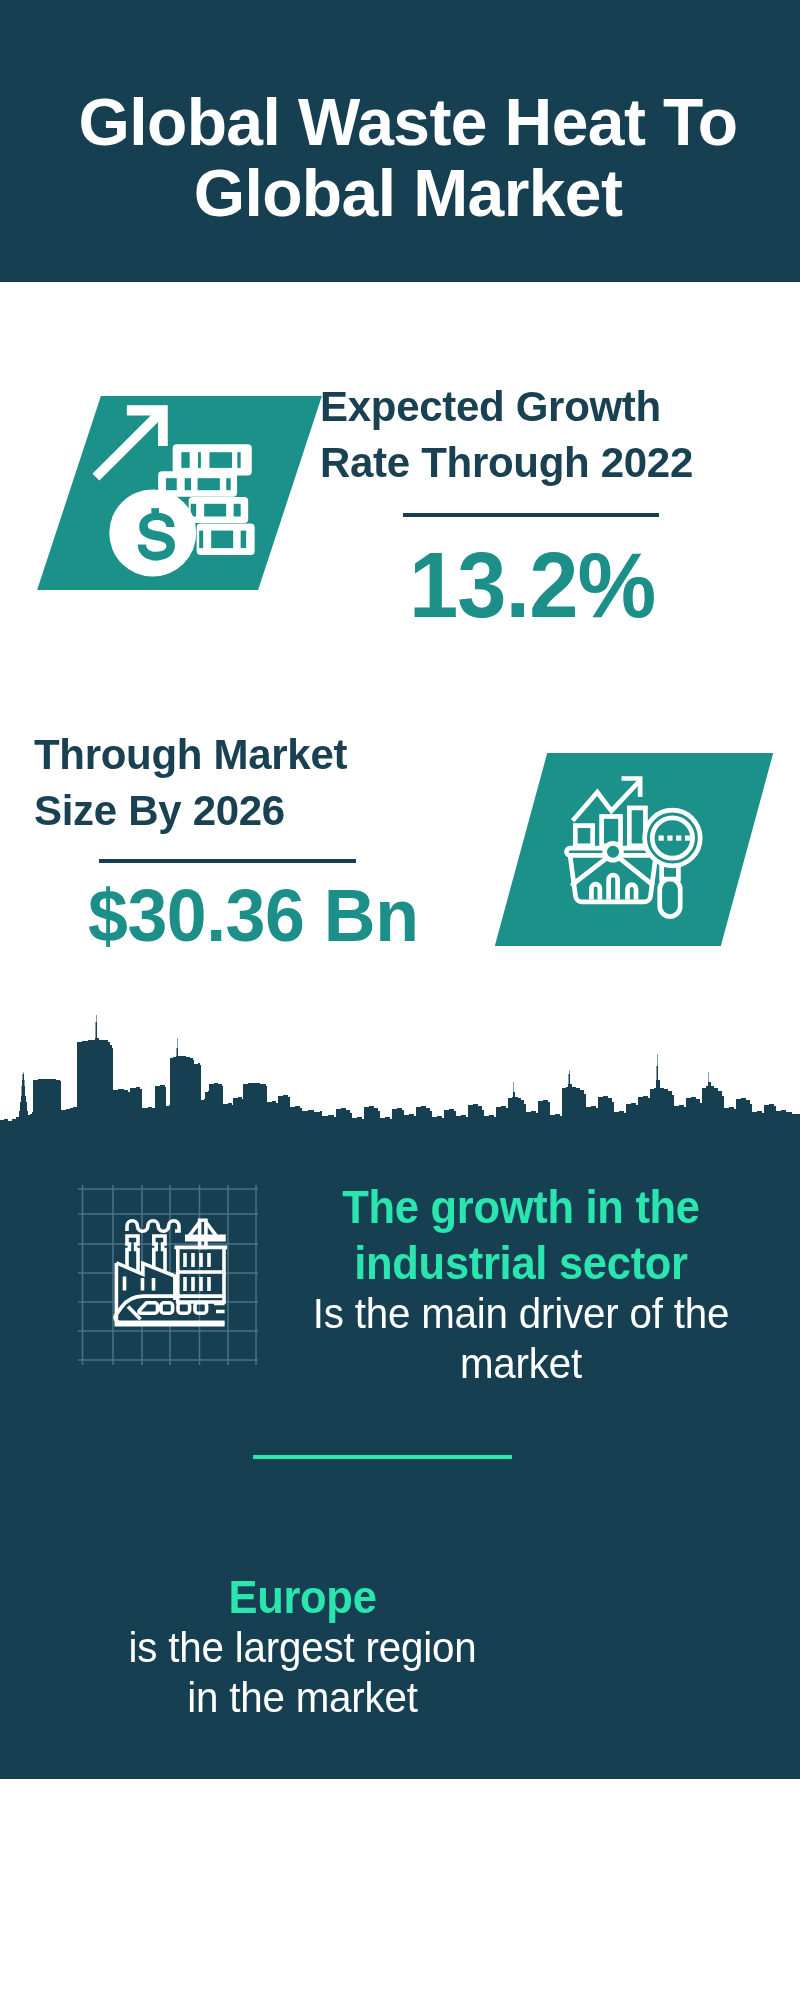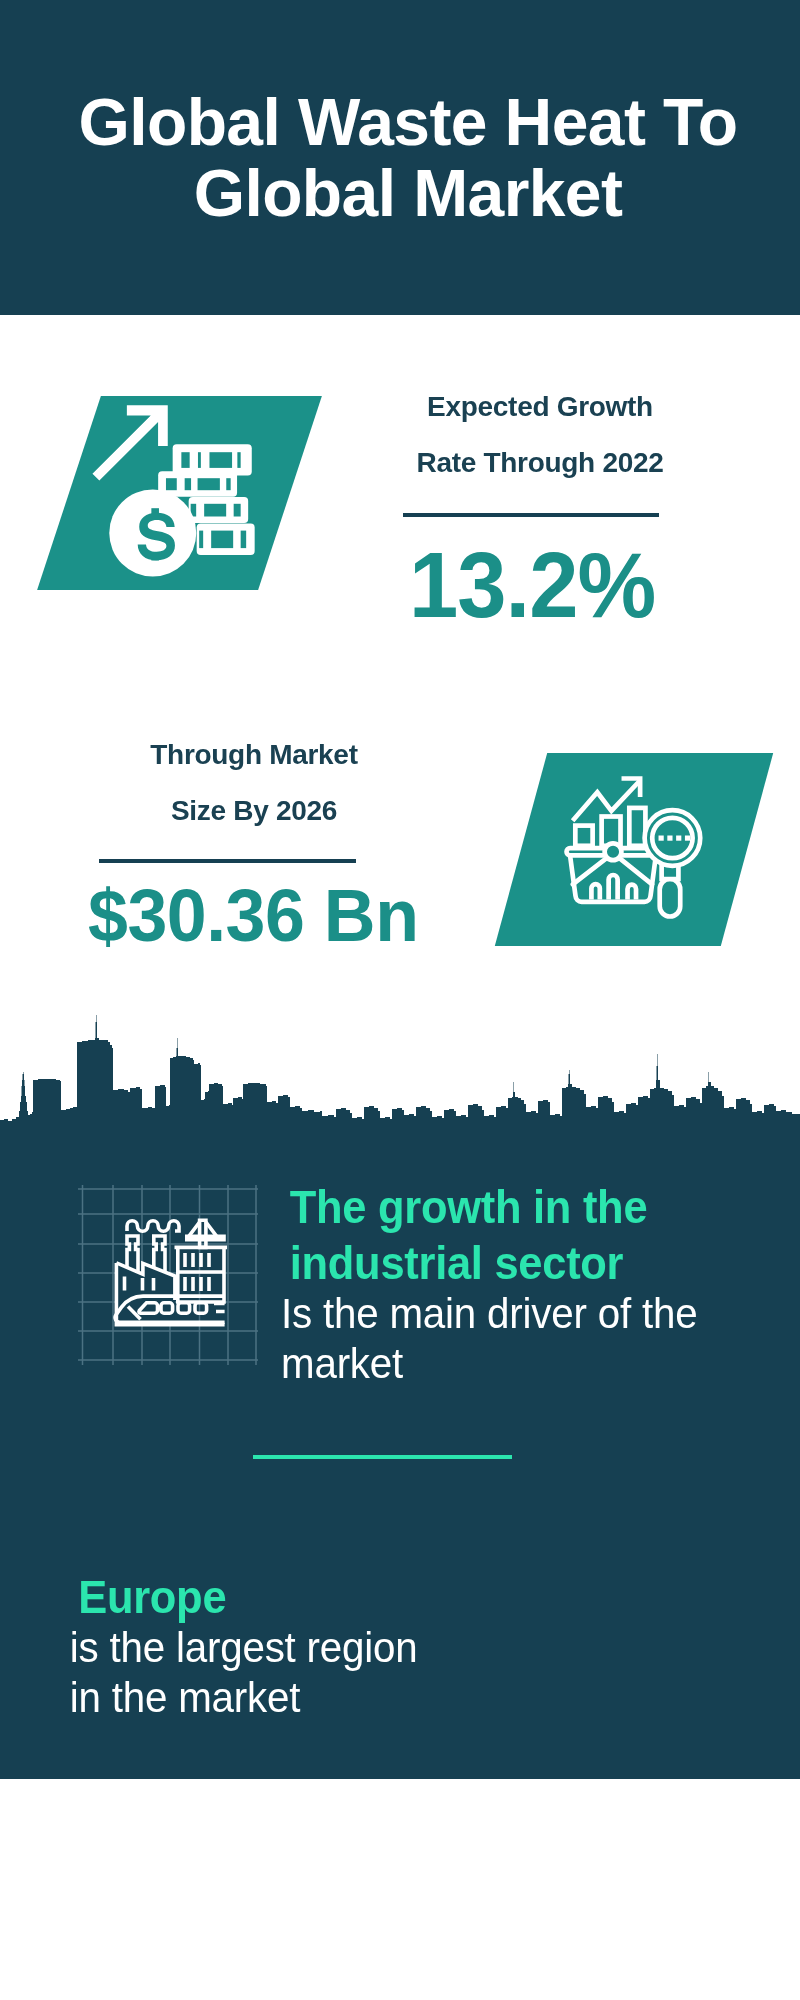--- a/index.html
+++ b/index.html
@@ -1,21 +1,21 @@
 <!DOCTYPE html>
 <html><head>
 <meta charset="utf-8">
 <style>
   * { margin:0; padding:0; box-sizing:border-box; }
   html,body { width:800px; height:2000px; }
   body { font-family:"Liberation Sans", sans-serif; background:#ffffff; overflow:hidden; }
   .page { position:relative; width:800px; height:2000px; }
 
   
-  .header { position:absolute; left:0; top:0; width:800px; height:315px; background:#164052; }
+  .header { position:absolute; left:0; top:0; width:800px; height:282px; background:#164052; }
   .header-title { position:absolute; left:8px; top:87px; width:800px; text-align:center;
      color:#ffffff; font-size:66px; font-weight:bold; line-height:71px; letter-spacing:-0.6px; }
 
   
   .white { position:absolute; left:0; top:315px; width:800px; height:705px; background:#fff; }
 
   .para { position:absolute; background:#1B9189; }
   .para1 { left:68.7px; top:395.6px; width:221.4px; height:194px;
      transform:skewX(-18.2deg); }
   .para2 { left:520.6px; top:753px; width:226px; height:193px;
@@ -26,29 +26,29 @@
   .icon-research { left:33.2px; top:12px; width:160px; height:160px; }
 
   .st1 { left:320px; top:379px; width:440px; }
   .sr1 { left:403px; top:513px; width:256px; }
   .sv1 { left:409px; top:539px; font-size:93px; line-height:92px; letter-spacing:-1px; transform:scaleX(0.952); transform-origin:left top; }
 
   .st2 { left:34px; top:727px; width:440px; }
   .sr2 { left:99px; top:859px; width:257px; }
   .sv2 { left:88px; top:877px; font-size:74px; line-height:78px; letter-spacing:-0.5px; transform:scaleX(0.969); transform-origin:left top; }
 
-  .stat-title { position:absolute; text-align:center; color:#1a4152; font-weight:bold;
-     font-size:28px; line-height:56px; letter-spacing:-0.3px; }
+  .stat-title { position:absolute; color:#1a4152; font-weight:bold;
+     font-size:42px; line-height:56px; letter-spacing:-0.3px; }
   .stat-rule { position:absolute; height:4px; background:#164052; }
   .stat-value { position:absolute; color:#1B8F88; font-weight:bold; white-space:nowrap; }
 
   
   .dark { position:absolute; left:0; top:1160px; width:800px; height:619px; background:#164052; }
   .skyline { position:absolute; left:0; top:1012px; width:800px; height:155px; }
-  .msg { position:absolute; text-align:left; }
+  .msg { position:absolute; text-align:center; }
   .msg-hi { color:#2BE5AE; font-weight:bold; font-size:47px; line-height:56px; letter-spacing:-0.3px; transform:scaleX(0.925); }
   .msg-rest { color:#ffffff; font-size:42px; line-height:50px; letter-spacing:-0.2px; transform:scaleX(0.96); margin-top:-2px; }
   .msg-rest span { display:block; }
   .msg1 { left:271px; top:1179px; width:500px; }
   .msg2 { left:60px; top:1530px; width:485px;margin-top:39px; }
   .green-rule { position:absolute; left:253px; top:1455px; width:259px; height:4px; background:#2BE5AE; }
   .icon-factory { position:absolute; left:78px; top:1185px; width:180px; height:180px; }
 
   
   .footer { position:absolute; left:0; top:1779px; width:800px; height:109px; background:#fff; }

